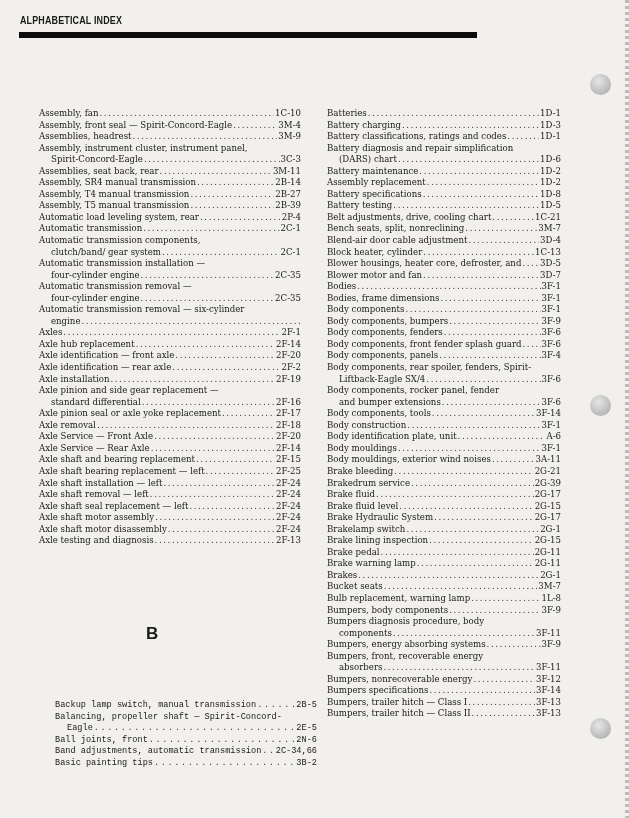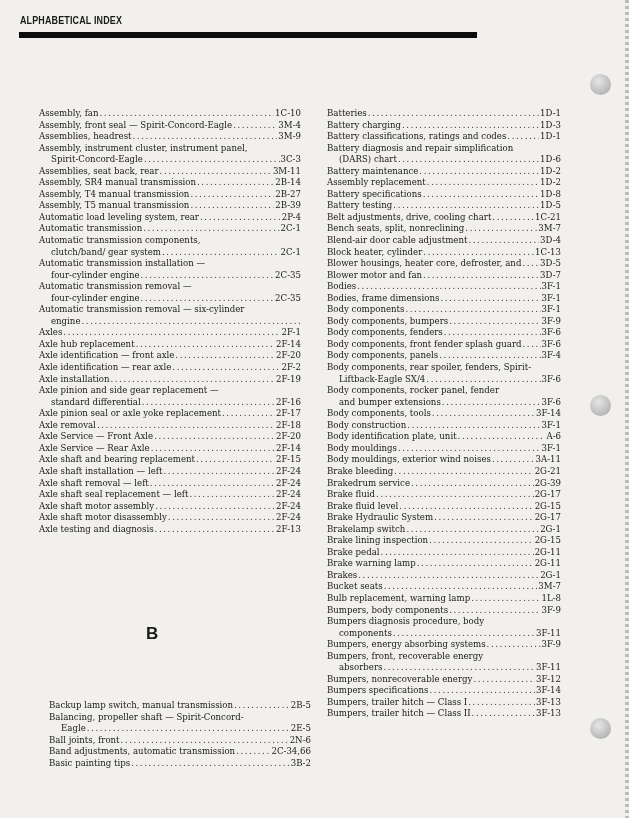--- a/index.html
+++ b/index.html
@@ -25,21 +25,21 @@
     background: #0c0c0c;
   }
   .hole {
     position: absolute; width: 21px; height: 21px; border-radius: 50%;
     background: radial-gradient(circle at 40% 35%, #e6e6e6, #b8b8b8 70%, #8f8f8f);
   }
   .col {
     position: absolute; font-size: 8.6px; line-height: 11.55px; margin-left: 17px;
   }
   .col-left { left: 22px; top: 108px; width: 262px; }
-  .col-left-b { left: 32px; top: 700px; width: 262px; }
+  .col-left-b { left: 38px; top: 700px; width: 262px; font-family: Liberation Mono, monospace; }
   .col-right { left: 310px; top: 108px; width: 234px; }
   .entry { display: flex; align-items: baseline; white-space: nowrap; }
   .entry .txt { flex: 0 0 auto; }
   .entry .dots {
     flex: 1 1 auto; overflow: hidden; margin: 0 1px;
     letter-spacing: 1.6px; color: #333;
   }
   .entry .dots::after { content: "...................................................................................................."; }
   .entry .pg { flex: 0 0 auto; }
   .line1 { white-space: nowrap; }
@@ -239,20 +239,27 @@
     </div>
     <div>
       <div class="entry">
         <span class="txt">Axle shaft and bearing replacement</span>
         <span class="dots"></span>
         <span class="pg">2F-15</span>
       </div>
     </div>
     <div>
       <div class="entry">
+        <span class="txt">Axle shaft bearing replacement — left</span>
+        <span class="dots"></span>
+        <span class="pg">2F-25</span>
+      </div>
+    </div>
+    <div>
+      <div class="entry">
         <span class="txt">Axle shaft installation — left</span>
         <span class="dots"></span>
         <span class="pg">2F-24</span>
       </div>
     </div>
     <div>
       <div class="entry">
         <span class="txt">Axle shaft removal — left</span>
         <span class="dots"></span>
         <span class="pg">2F-24</span>

